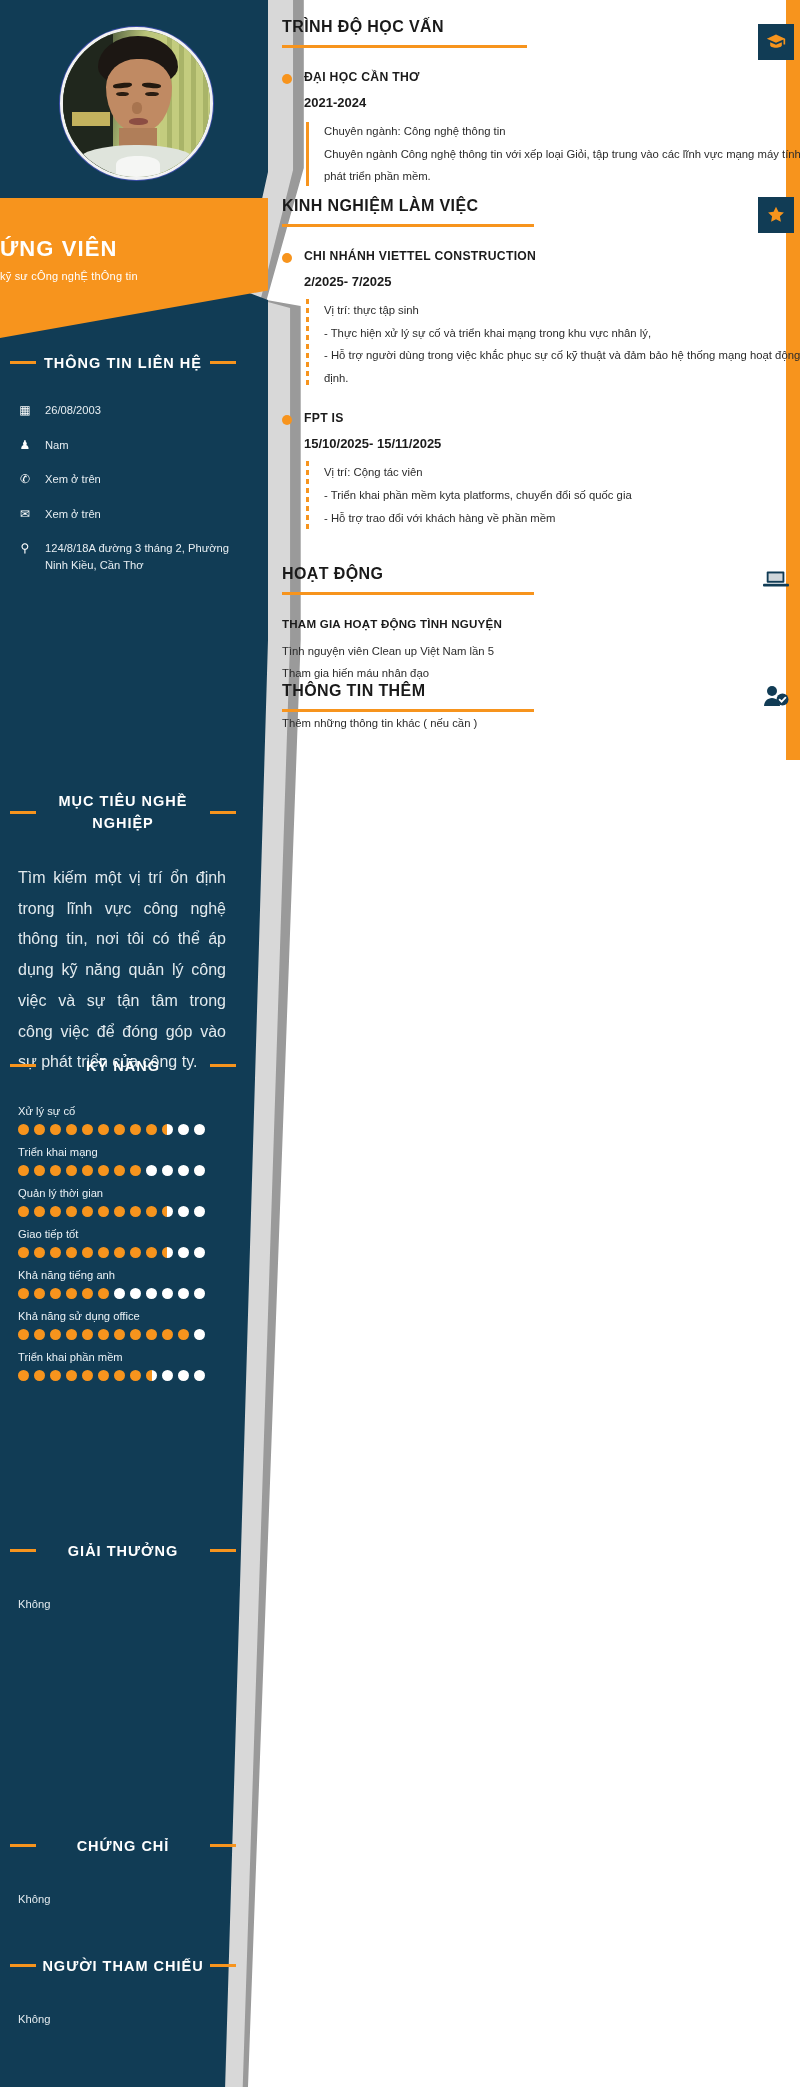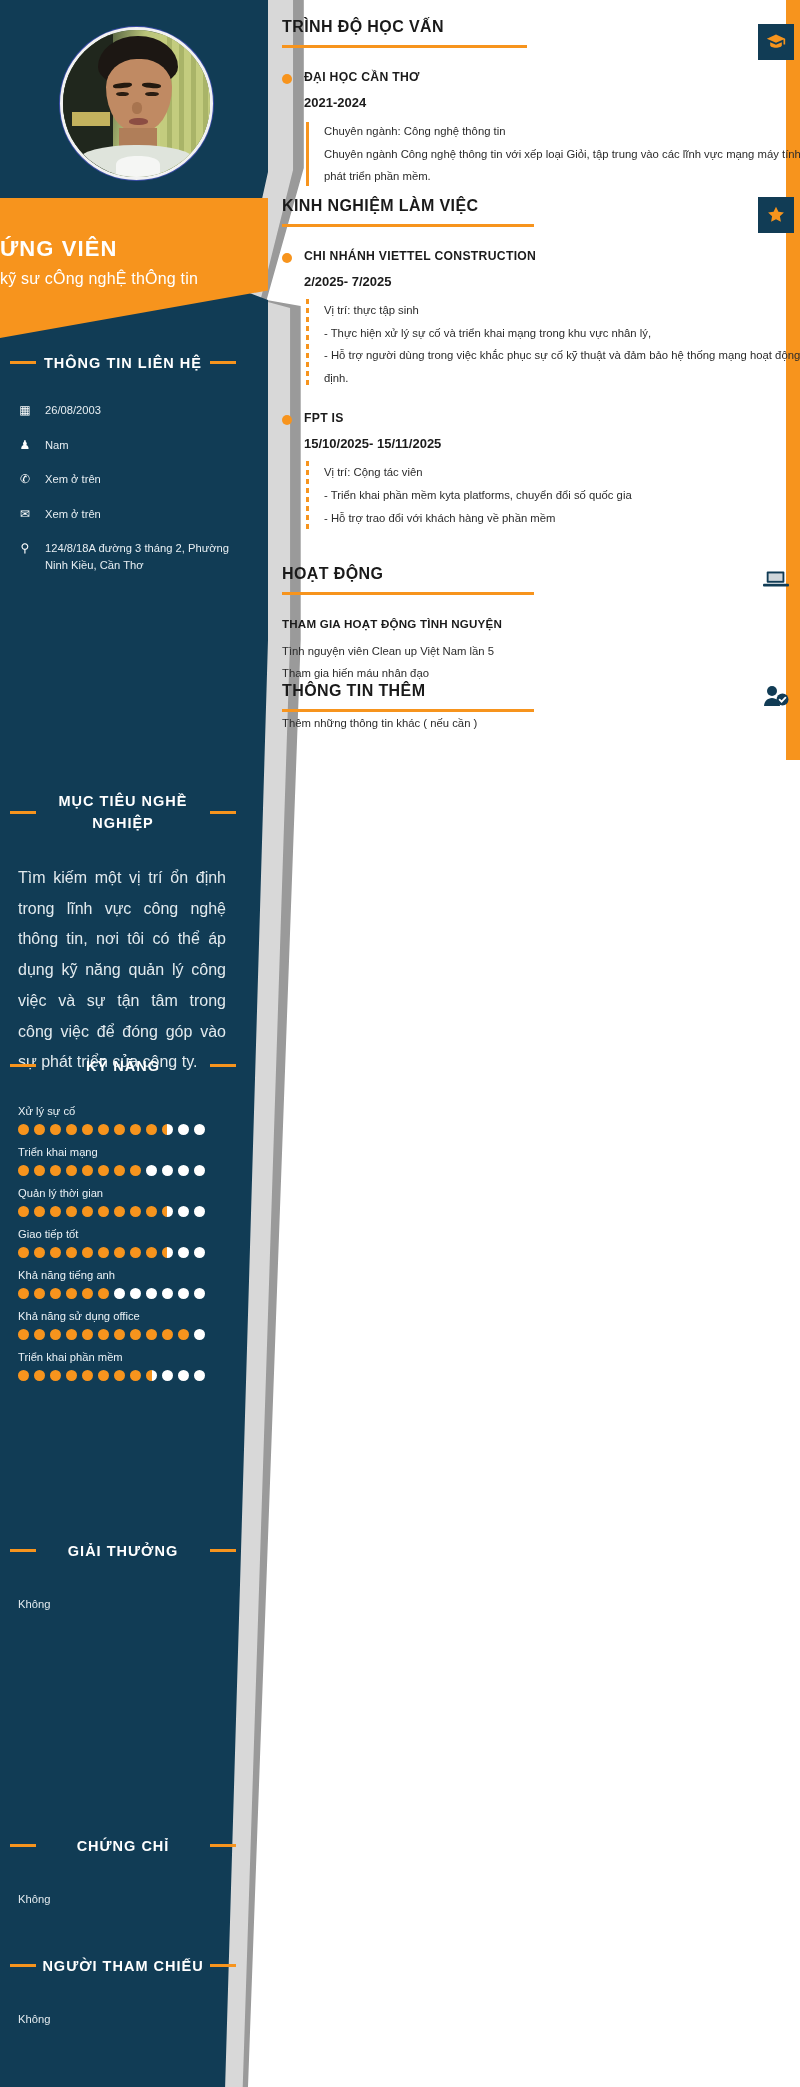--- a/index.html
+++ b/index.html
@@ -69,21 +69,21 @@
     text-align: left;
   }
   .cand-name {
     font-size: 22px;
     font-weight: bold;
     color: #ffffff;
     letter-spacing: 1.1px;
   }
   .cand-role {
     margin-top: 8px;
-    font-size: 16px;
+    font-size: 11px;
     color: #ffffff;
     letter-spacing: .2px;
   }
 
   
   .photo-wrap {
     position: absolute;
     top: 27px; left: 60px;
     width: 153px; height: 153px;
     border-radius: 50%;

